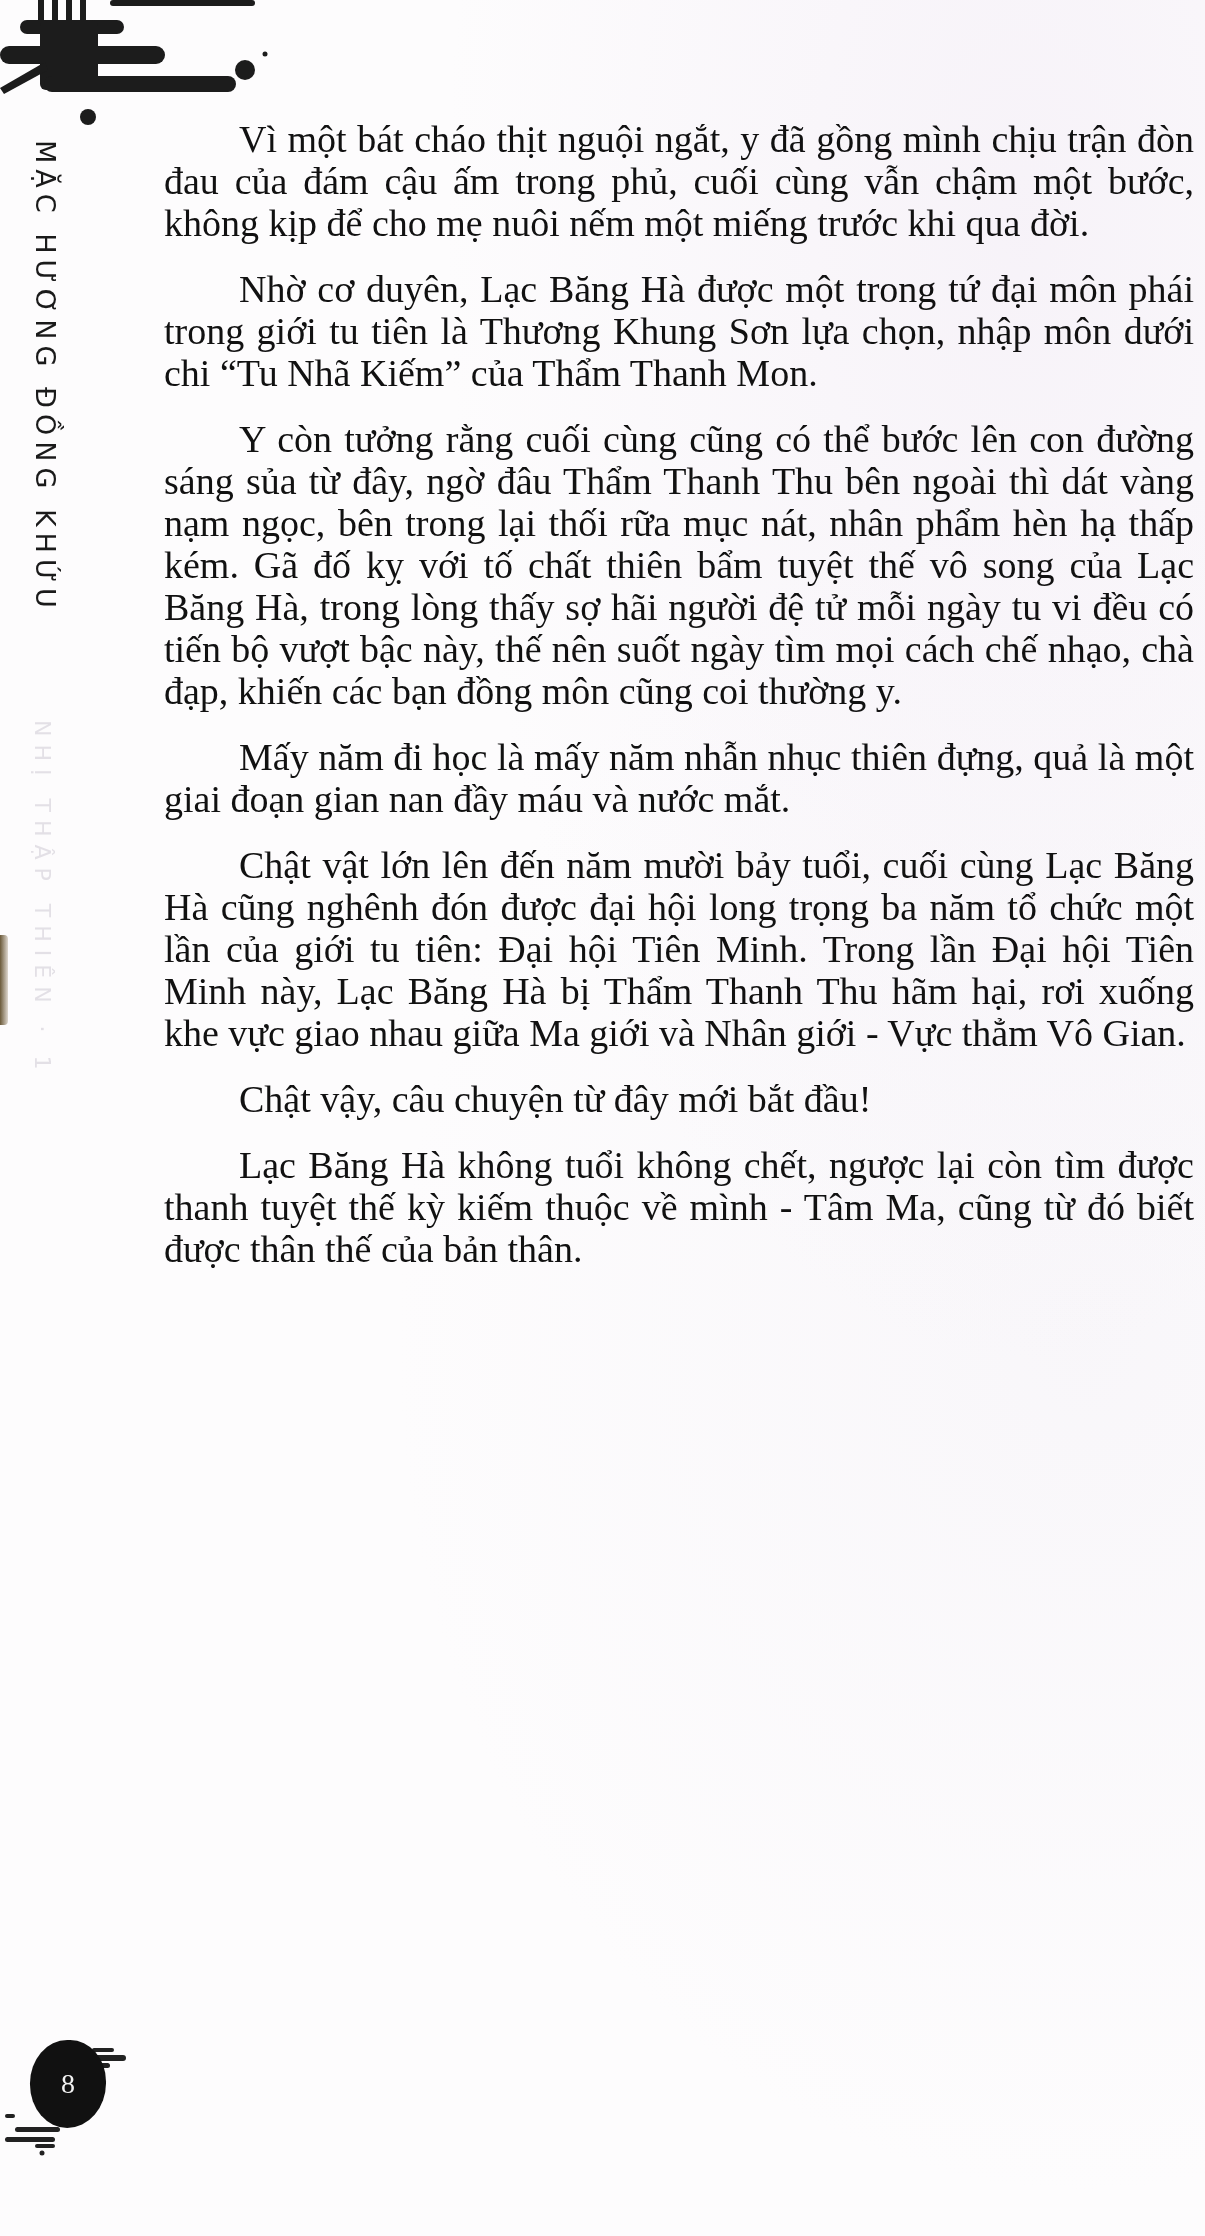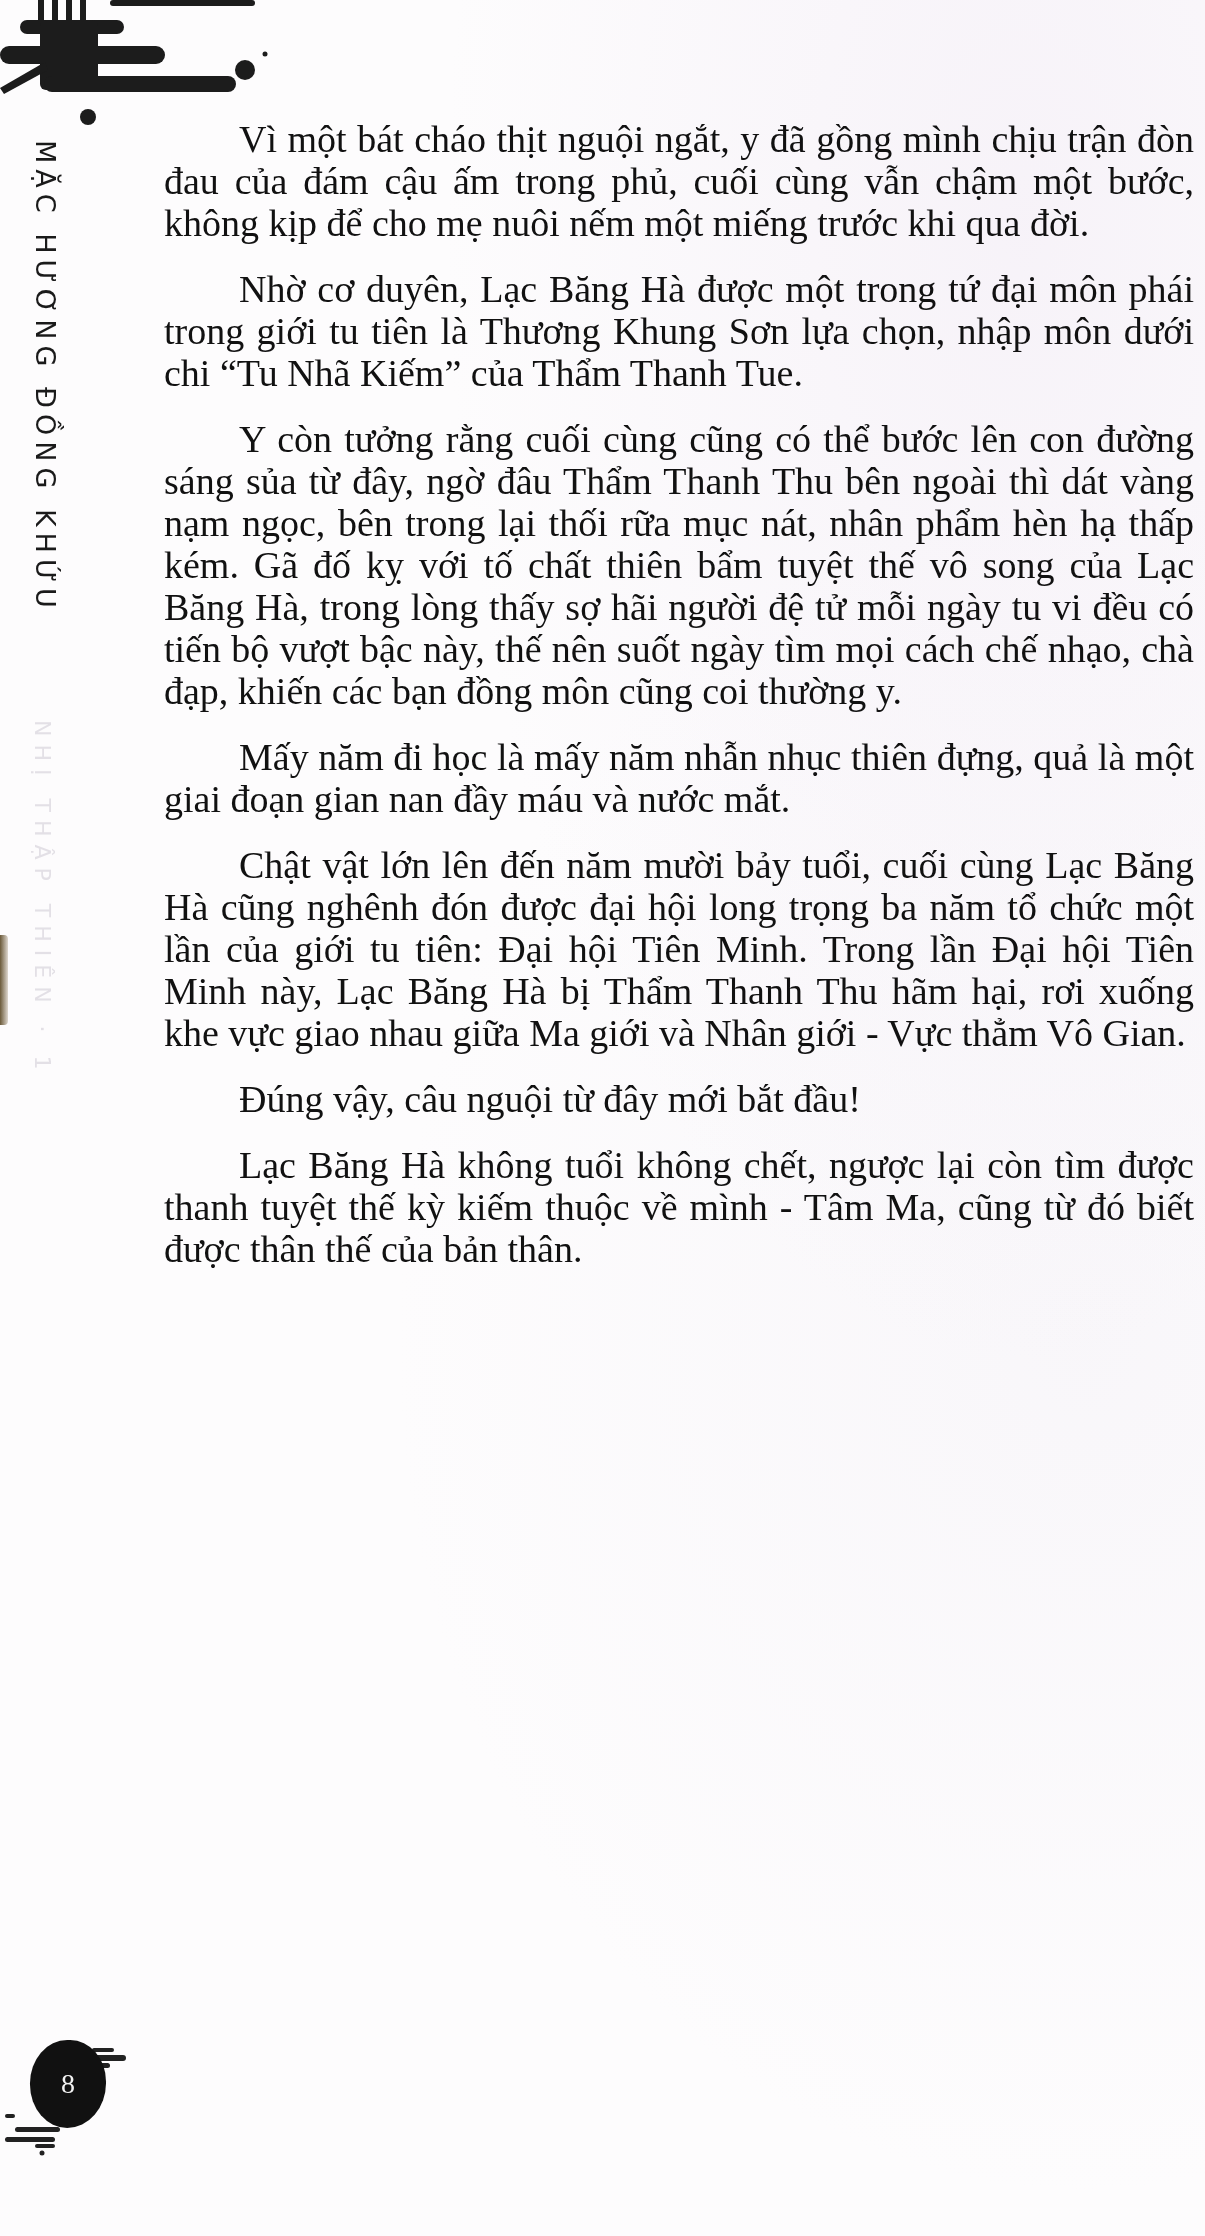--- a/index.html
+++ b/index.html
@@ -123,25 +123,25 @@
       <circle cx="88" cy="117" r="8"></circle>
     </g>
   </svg>
 
   <div class="running-title">MẶC HƯƠNG ĐỒNG KHỨU</div>
   <div class="bleed-strip">NHỊ THẬP THIÊN · 1</div>
   <div class="spine-shadow"></div>
 
   <div class="body-text">
     <p>Vì một bát cháo thịt nguội ngắt, y đã gồng mình chịu trận đòn đau của đám cậu ấm trong phủ, cuối cùng vẫn chậm một bước, không kịp để cho mẹ nuôi nếm một miếng trước khi qua đời.</p>
-    <p>Nhờ cơ duyên, Lạc Băng Hà được một trong tứ đại môn phái trong giới tu tiên là Thương Khung Sơn lựa chọn, nhập môn dưới chi “Tu Nhã Kiếm” của Thẩm Thanh Tue.</p>
+    <p>Nhờ cơ duyên, Lạc Băng Hà được một trong tứ đại môn phái trong giới tu tiên là Thương Khung Sơn lựa chọn, nhập môn dưới chi “Tu Nhã Kiếm” của Thẩm Thanh Mon.</p>
     <p>Y còn tưởng rằng cuối cùng cũng có thể bước lên con đường sáng sủa từ đây, ngờ đâu Thẩm Thanh Thu bên ngoài thì dát vàng nạm ngọc, bên trong lại thối rữa mục nát, nhân phẩm hèn hạ thấp kém. Gã đố kỵ với tố chất thiên bẩm tuyệt thế vô song của Lạc Băng Hà, trong lòng thấy sợ hãi người đệ tử mỗi ngày tu vi đều có tiến bộ vượt bậc này, thế nên suốt ngày tìm mọi cách chế nhạo, chà đạp, khiến các bạn đồng môn cũng coi thường y.</p>
     <p>Mấy năm đi học là mấy năm nhẫn nhục thiên đựng, quả là một giai đoạn gian nan đầy máu và nước mắt.</p>
     <p>Chật vật lớn lên đến năm mười bảy tuổi, cuối cùng Lạc Băng Hà cũng nghênh đón được đại hội long trọng ba năm tổ chức một lần của giới tu tiên: Đại hội Tiên Minh. Trong lần Đại hội Tiên Minh này, Lạc Băng Hà bị Thẩm Thanh Thu hãm hại, rơi xuống khe vực giao nhau giữa Ma giới và Nhân giới - Vực thẳm Vô Gian.</p>
-    <p>Đúng vậy, câu nguội từ đây mới bắt đầu!</p>
+    <p>Chật vậy, câu chuyện từ đây mới bắt đầu!</p>
     <p>Lạc Băng Hà không tuổi không chết, ngược lại còn tìm được thanh tuyệt thế kỳ kiếm thuộc về mình - Tâm Ma, cũng từ đó biết được thân thế của bản thân.</p>
   </div>
 
   <svg class="brush-strokes" viewBox="0 0 140 130">
     <g fill="#222">
       <rect x="88" y="25" width="38" height="6" rx="3"></rect>
       <rect x="66" y="33" width="44" height="5" rx="2.5"></rect>
       <rect x="92" y="18" width="22" height="4" rx="2"></rect>
       <rect x="5" y="84" width="10" height="4" rx="2"></rect>
       <rect x="5" y="107" width="50" height="5" rx="2.5"></rect>

